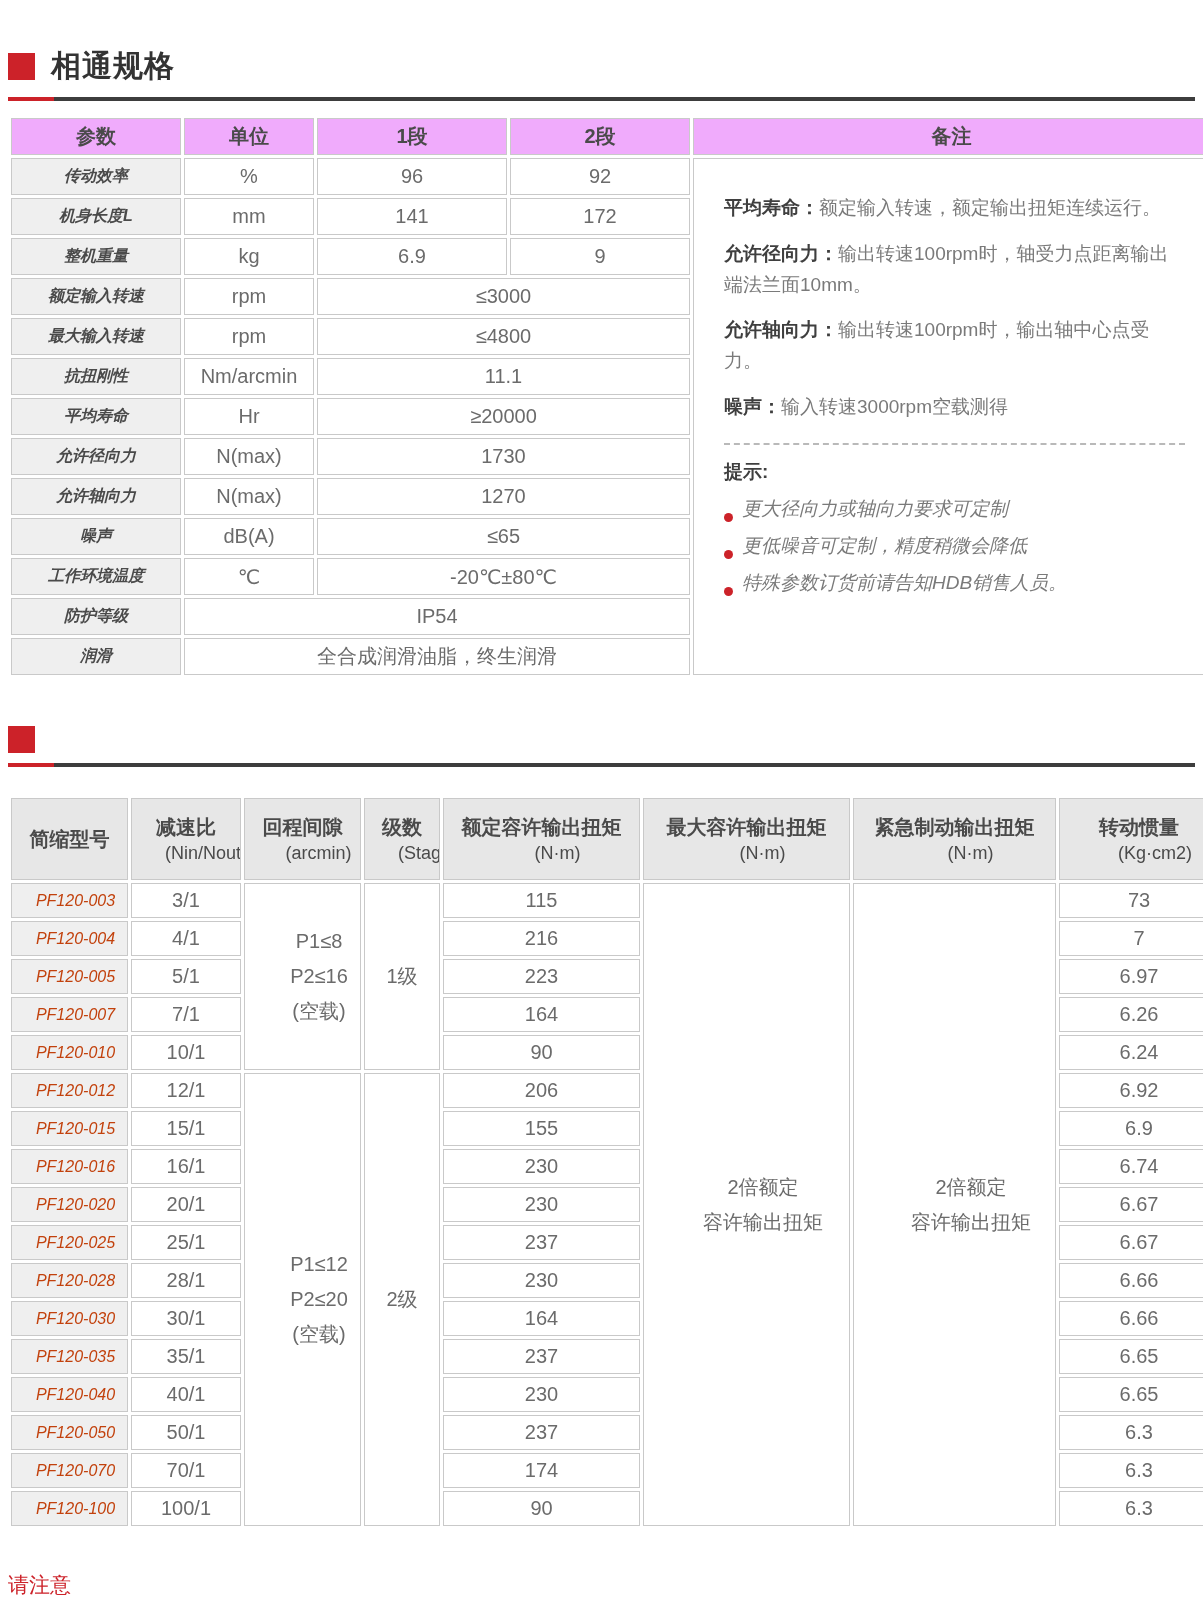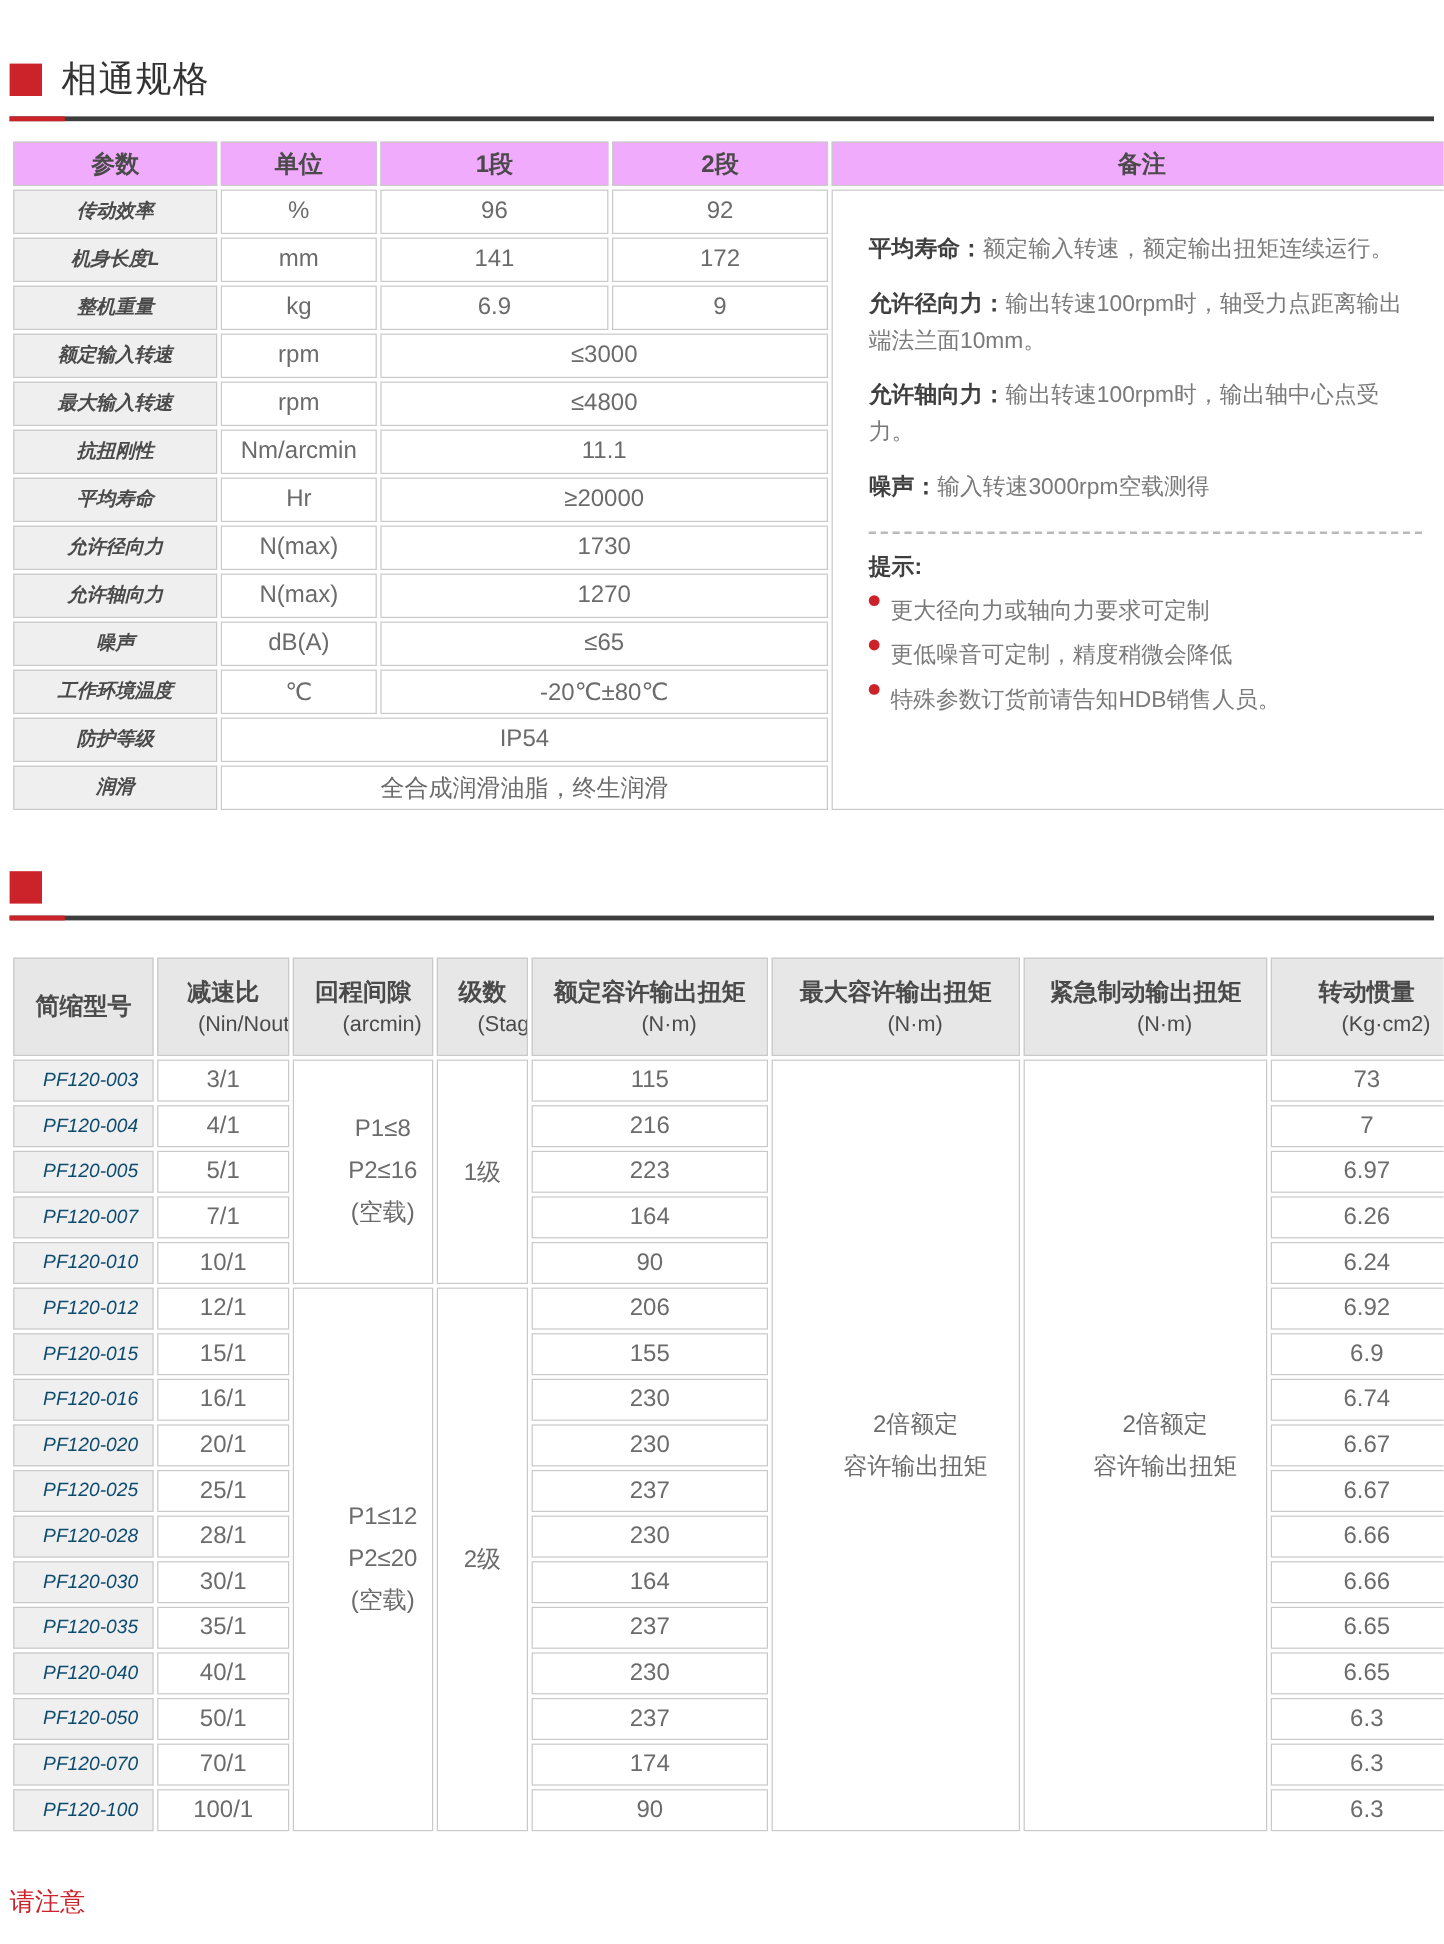--- a/index.html
+++ b/index.html
@@ -8,50 +8,50 @@
     font-family:"Liberation Sans","DejaVu Sans",sans-serif;
     color:#58595b; overflow:hidden;
   }
   .page { padding:0 8px; box-sizing:border-box; width:1203px; }
 
   
   .sec-head { display:flex; align-items:center; gap:16px; }
   .sec-head.first { padding-top:46px; }
   .sec-head.second { padding-top:48px; }
   .red-sq { width:27px; height:27px; background:#cc2229; flex:none; }
-  .sec-title { font-size:30px; font-weight:normal; color:#333; margin:0; letter-spacing:1px;text-align:center; }
+  .sec-title { font-size:30px; font-weight:bold; color:#333; margin:0; letter-spacing:1px;text-align:center; }
   .title-rule { height:4px; background:#3d3d3d; margin-top:10px; position:relative; }
   .rule-red { position:absolute; left:0; top:0; width:46px; height:100%; background:#cc2229; }
 
   
   table { border-collapse:separate; border-spacing:3px; table-layout:fixed; width:1187px; }
   th, td { border:1px solid #c9c9c9; text-align:center; overflow:hidden; }
   .t1 { margin-top:14px; }
   .t2 { margin-top:28px; }
   .hdr { background:#f0abfc; font-weight:bold; color:#4a4a4a; font-size:20px; height:33px;margin-left:28px; }
   .pcell { background:#efefef; font-weight:bold; color:#4a4a4a; font-size:16px; height:33px;font-style:italic; }
   .vcell { background:#fff; color:#6b6b6b; font-size:20px; height:33px; }
-  .t2 .pcell { height:31px; font-weight:normal; color:#0c4a6e;padding-left:13px; }
+  .t2 .pcell { height:31px; font-weight:normal; color:#c2410c;padding-left:13px; }
   .t2 .vcell { height:31px; }
   .hdr2 { background:#e7e7e7; color:#4a4a4a; height:78px; vertical-align:middle; }
   .h2main { font-size:20px; font-weight:bold; line-height:1.25; }
   .h2sub { font-size:18px; font-weight:normal; margin-top:3px;margin-left:32px; }
   .multiline div { line-height:1.75; font-size:20px; color:#6b6b6b;padding-left:33px; }
 
   
   .remarks-cell {
     background:#fff; vertical-align:top; text-align:left;
     padding:34px 24px 0 30px;
   }
   .rm-para { margin:0 0 15px; line-height:1.62; font-size:19px; }
   .rm-label { font-weight:bold; color:#3f3f3f; }
   .rm-text { color:#7a7a7a; }
   .rm-dash { border-top:2px dashed #b9b9b9; margin:20px 0 14px; }
   .rm-tips-title { font-weight:bold; color:#3f3f3f; font-size:19px; margin-bottom:10px; }
-  .rm-tip { display:flex; align-items:flex-start; gap:9px; margin:11px 0; font-size:19px; color:#7a7a7a; }
+  .rm-tip { display:flex; align-items:flex-end; gap:9px; margin:11px 0; font-size:19px; color:#7a7a7a;font-style:italic; }
   .rm-dot { width:9px; height:9px; border-radius:50%; background:#cc2229; flex:none; }
 
   
   .notice-title { color:#cc2229; font-size:21px; margin-top:42px; }
 </style>
 </head>
 <body>
 
 <div class="page">
 

